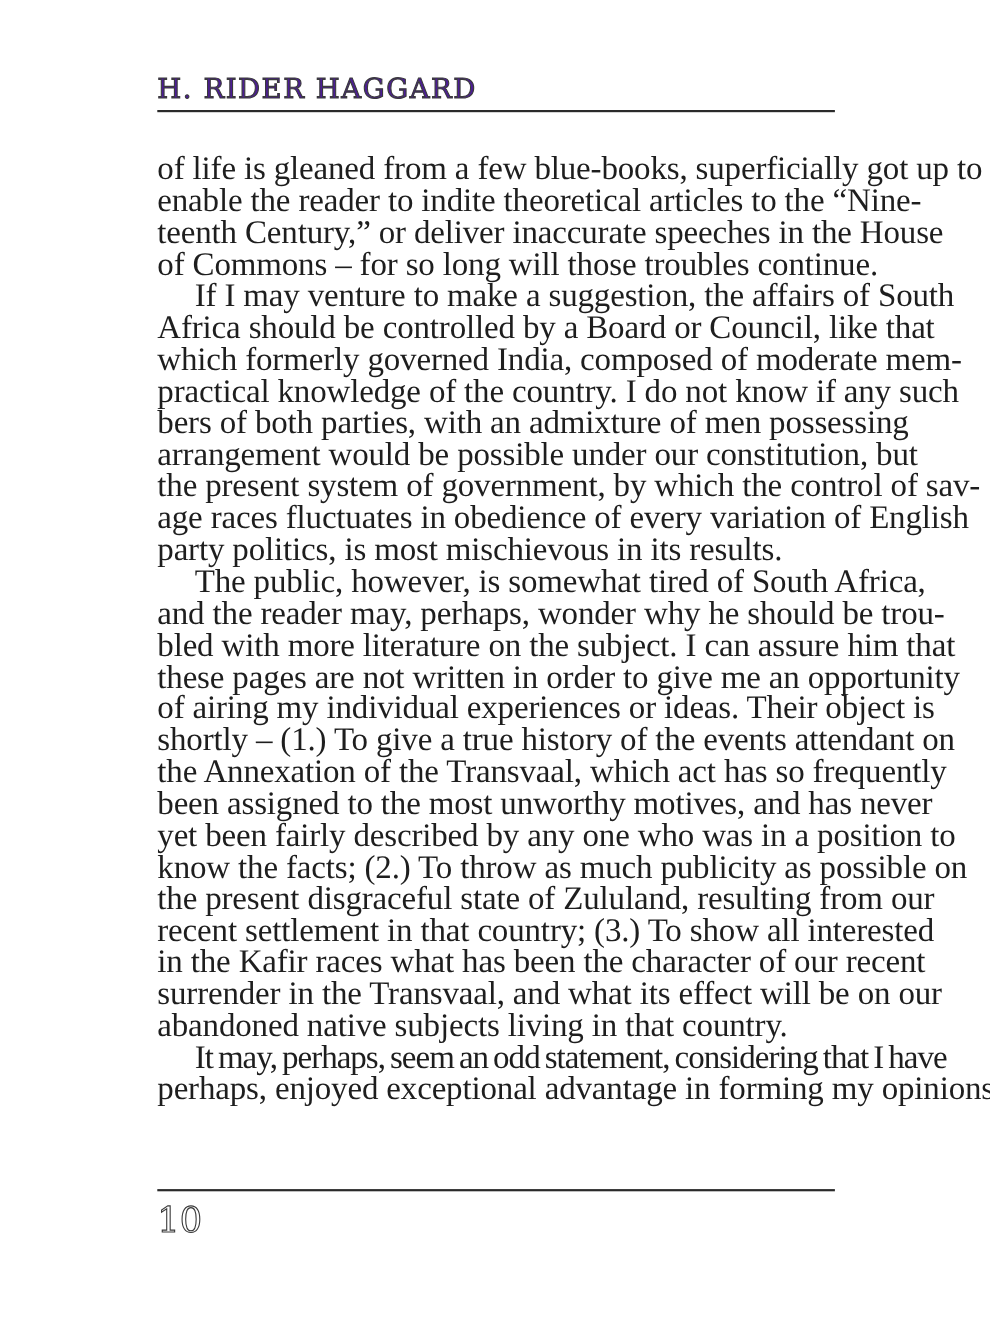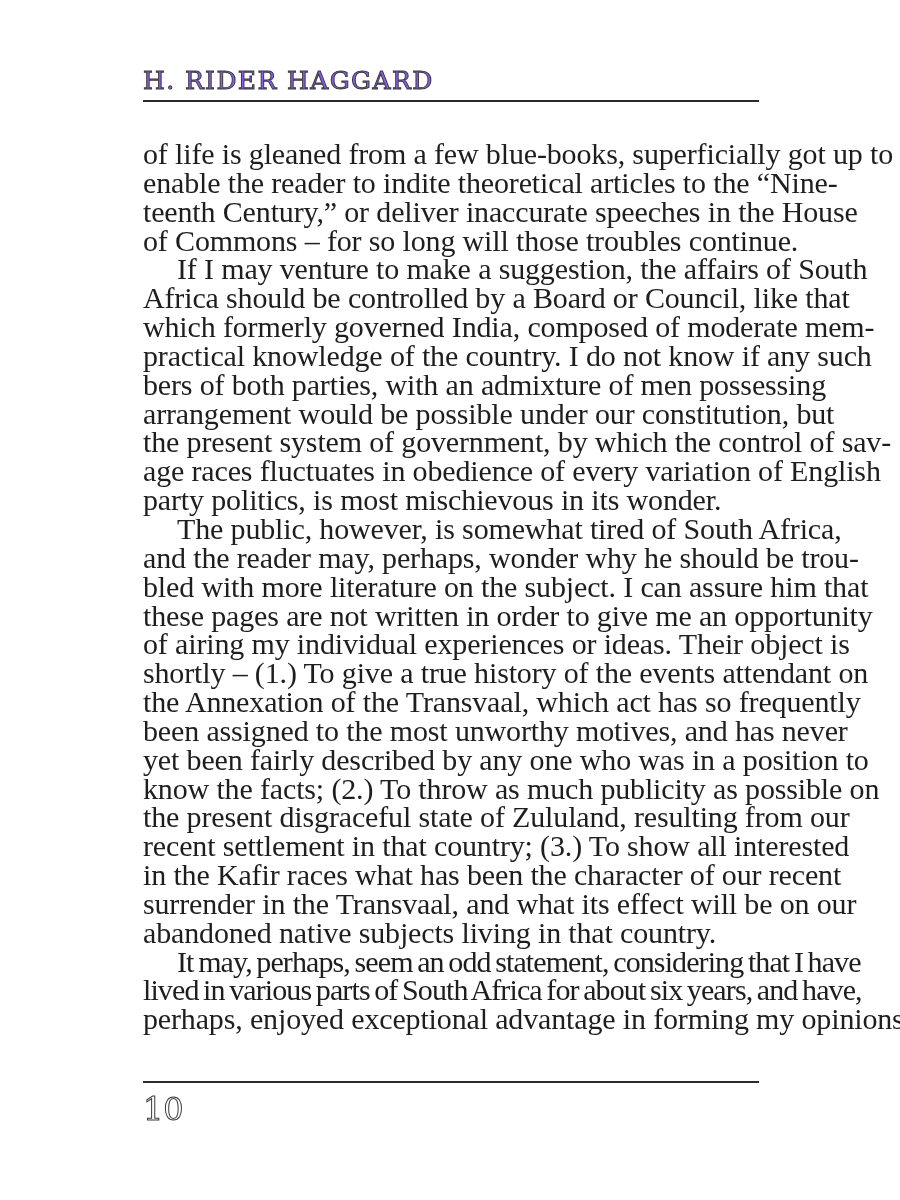--- a/index.html
+++ b/index.html
@@ -22,21 +22,21 @@
       width: 616px;
       height: 1200px;
     }
     .running-head {
       position: absolute;
       left: 0;
       top: 66px;
       font-family: "DejaVu Serif", "Liberation Serif", serif;
       font-size: 25px;
       letter-spacing: 1.4px;
-      color: #8b5cf6;
+      color: #4c1d95;
       -webkit-text-stroke: 1px #3a3a3a;
       font-weight: normal;
       line-height: 30px;
       white-space: nowrap;
     }
     .rule {
       position: absolute;
       left: 0;
       width: 616px;
       height: 2px;
@@ -95,36 +95,35 @@
       <span class="line">teenth Century,” or deliver inaccurate speeches in the House</span>
       <span class="line last">of Commons – for so long will those troubles continue.</span>
       <span class="line indent">If I may venture to make a suggestion, the affairs of South</span>
       <span class="line">Africa should be controlled by a Board or Council, like that</span>
       <span class="line">which formerly governed India, composed of moderate mem-</span>
       <span class="line">practical knowledge of the country. I do not know if any such</span>
       <span class="line">bers of both parties, with an admixture of men possessing</span>
       <span class="line">arrangement would be possible under our constitution, but</span>
       <span class="line">the present system of government, by which the control of sav-</span>
       <span class="line">age races fluctuates in obedience of every variation of English</span>
-      <span class="line last">party politics, is most mischievous in its wonder.</span>
+      <span class="line last">party politics, is most mischievous in its results.</span>
       <span class="line indent">The public, however, is somewhat tired of South Africa,</span>
       <span class="line">and the reader may, perhaps, wonder why he should be trou-</span>
       <span class="line">bled with more literature on the subject. I can assure him that</span>
       <span class="line">these pages are not written in order to give me an opportunity</span>
       <span class="line">of airing my individual experiences or ideas. Their object is</span>
       <span class="line">shortly – (1.) To give a true history of the events attendant on</span>
       <span class="line">the Annexation of the Transvaal, which act has so frequently</span>
       <span class="line">been assigned to the most unworthy motives, and has never</span>
       <span class="line">yet been fairly described by any one who was in a position to</span>
       <span class="line">know the facts; (2.) To throw as much publicity as possible on</span>
       <span class="line">the present disgraceful state of Zululand, resulting from our</span>
       <span class="line">recent settlement in that country; (3.) To show all interested</span>
       <span class="line">in the Kafir races what has been the character of our recent</span>
       <span class="line">surrender in the Transvaal, and what its effect will be on our</span>
       <span class="line last">abandoned native subjects living in that country.</span>
       <span class="line indent tight">It may, perhaps, seem an odd statement, considering that I have</span>
-      <span class="line tight">lived in various parts of South Africa for about six years, and have,</span>
       <span class="line">perhaps, enjoyed exceptional advantage in forming my opinions,</span>
     </div>
 
   <div class="rule bottom"></div>
   <div class="folio">10</div>
 </div>
 
 </body></html>

